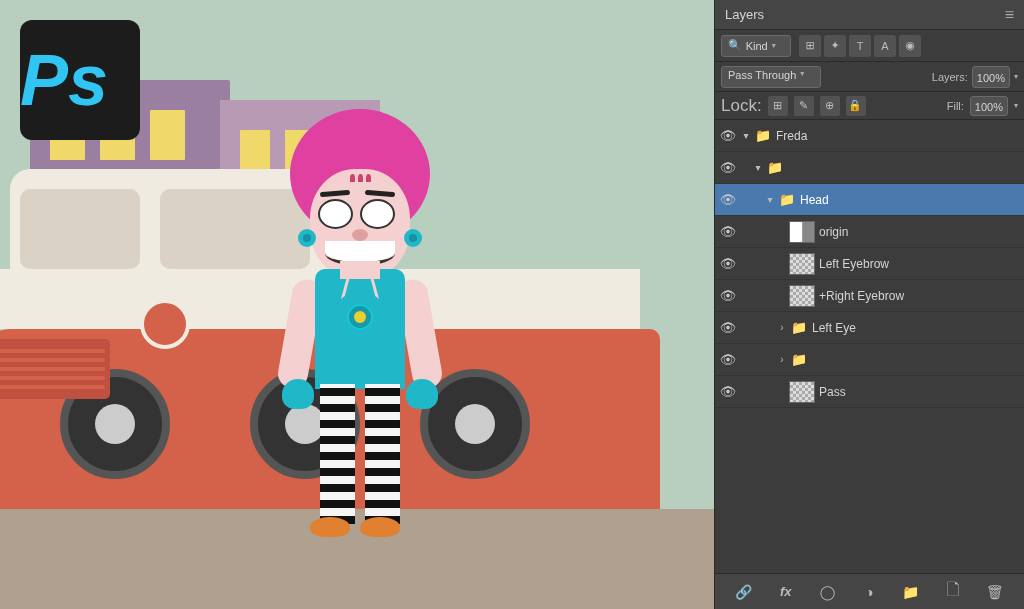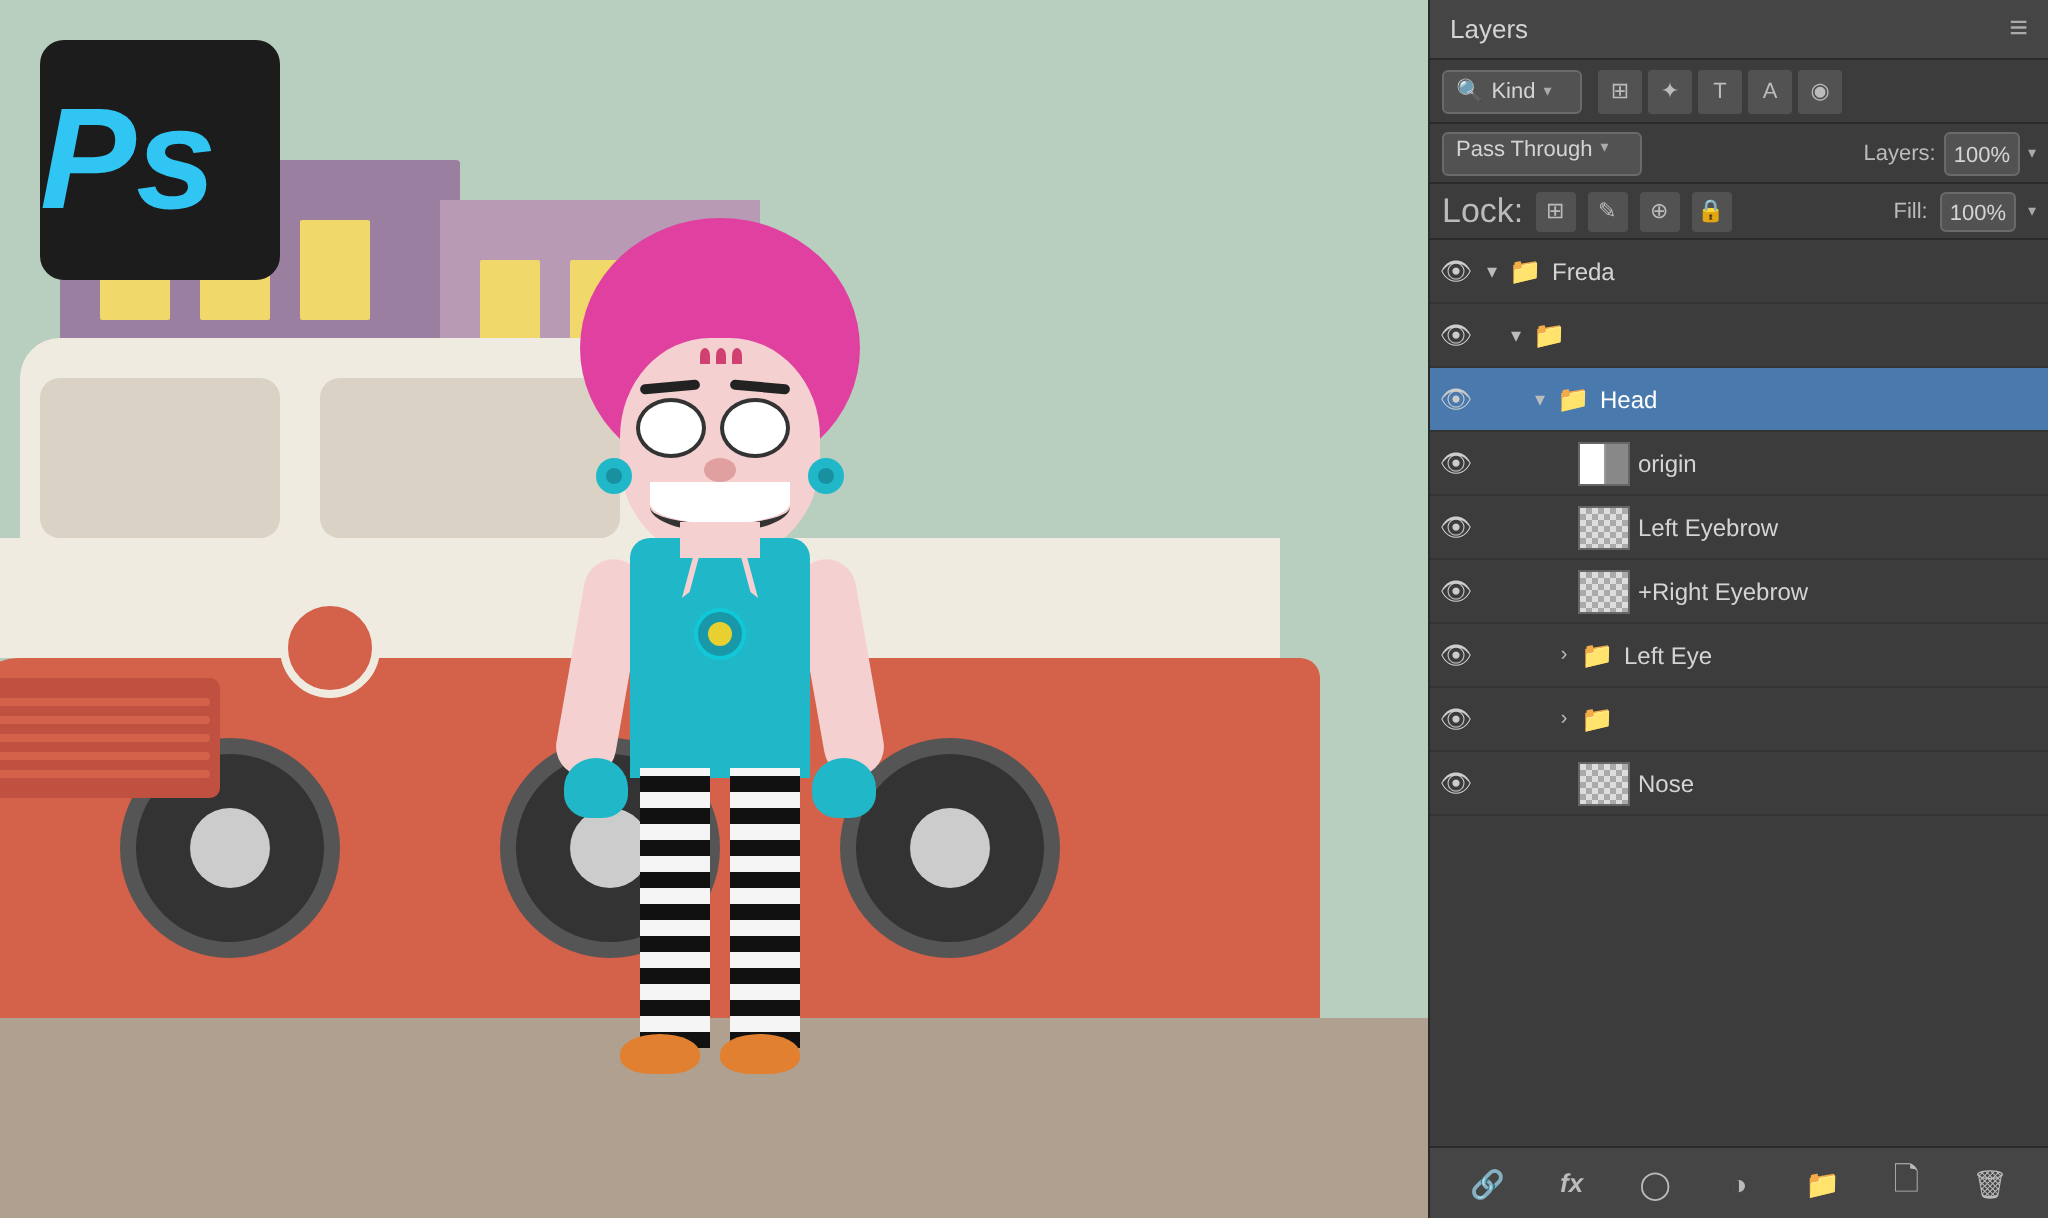--- a/index.html
+++ b/index.html
@@ -763,21 +763,21 @@
         <div class="eye-icon">👁</div>
         <div class="layer-indent" style="width: 36px;"></div>
         <div class="expand-arrow">›</div>
         <div class="folder-icon blue">📁</div>
       </div>
       <div class="layer-row">
         <div class="eye-icon">👁</div>
         <div class="layer-indent" style="width: 36px;"></div>
         <div class="expand-arrow"></div>
         <div class="layer-thumb checker"></div>
-        <div class="layer-name">Nose</div>
+        <div class="layer-name">Pass</div>
       </div>
     </div>
 
   <div class="panel-footer">
     <div class="footer-icon">🔗</div>
     <div class="footer-icon" style="font-style:italic;font-weight:bold;font-size:13px;color:#bbb;">fx</div>
     <div class="footer-icon">◯</div>
     <div class="footer-icon">◑</div>
     <div class="footer-icon">📁</div>
     <div class="footer-icon" style="font-size:16px;">🗋</div>

